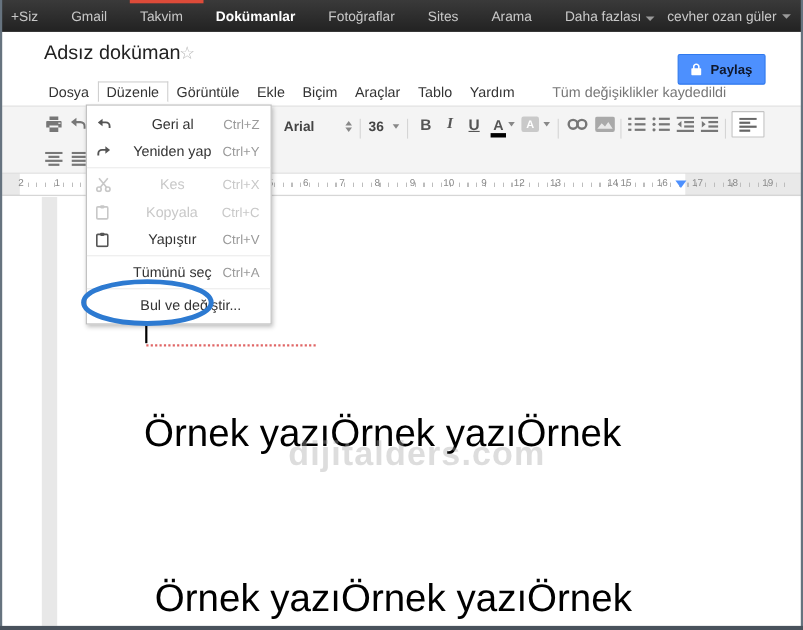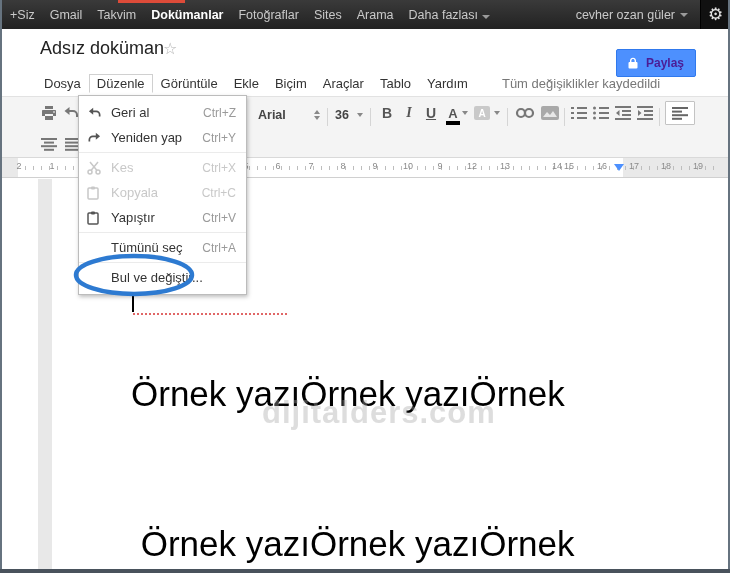--- a/index.html
+++ b/index.html
@@ -9,40 +9,40 @@
 
   
   .edge-left  { position:absolute; left:0; top:0; width:2px; height:573px; background:#66737f; z-index:60; }
   .edge-right { position:absolute; right:0; top:0; width:2px; height:573px; background:#66737f; z-index:60; }
   .edge-bottom{ position:absolute; left:0; bottom:0; width:730px; height:4px; background:#49525c; z-index:60; }
 
   
   .topbar { position:absolute; left:0; top:0; width:730px; height:29px;
             background:linear-gradient(#3a3a3a,#222); display:flex; align-items:center;
             font-size:12.5px; color:#c9c9c9; z-index:5; }
-  .topbar-left { display:flex; align-items:center; gap:15px; padding-left:10px; flex:1; }
+  .topbar-left { display:flex; align-items:center; gap:30px; padding-left:10px; flex:1; }
   .topbar-item { cursor:pointer; white-space:nowrap; }
   .topbar-item.active { color:#fff; font-weight:bold; }
   .red-accent { position:absolute; top:0; left:118px; width:67px; height:3px; background:#dd4b39; }
   .topbar-right { display:flex; align-items:center; height:100%; }
   .user-menu { display:flex; align-items:center; gap:5px; padding:0 12px; white-space:nowrap; }
   .caret { width:0; height:0; border-left:4px solid transparent; border-right:4px solid transparent; border-top:4px solid #9a9a9a; display:inline-block; }
   .gear-box { width:30px; height:29px; background:#111; border-left:1px solid #000;
               display:flex; align-items:center; justify-content:center; }
   .gear-box span { color:#e2e2e2; font-size:17px; line-height:1; }
 
   
   .header { position:absolute; left:2px; top:29px; width:726px; height:67px; background:#fff; }
   .doc-title { position:absolute; left:38px; top:9px; font-size:18px; color:#222; }
   .star { position:absolute; left:161px; top:10px; font-size:16px; color:#b5b5b5; }
   .hdr-buttons { position:absolute; right:32px; top:20px; display:flex; gap:8px; }
   .btn-comments { background:linear-gradient(#f8f8f8,#f0f0f0); border:1px solid #c6c6c6; border-radius:2px;
                   padding:6px 9px; font-size:12px; font-weight:bold; color:#444; display:flex; align-items:center; gap:6px; cursor:pointer; }
   .btn-share { background:#4d90fe; border:1px solid #3079ed; border-radius:2px; padding:6px 11px;
-               font-size:12px; font-weight:bold; color:#4c1d95; display:flex; align-items:center; gap:8px; cursor:pointer; }
+               font-size:12px; font-weight:bold; color:#0f172a; display:flex; align-items:center; gap:8px; cursor:pointer; }
   .menubar { position:absolute; left:34px; top:43px; display:flex; align-items:center; font-size:13px; color:#333; }
   .menubar .mitem { padding:4px 8px; cursor:pointer; white-space:nowrap; }
   .menubar .mitem.open { border:1px solid #d0d0d0; border-bottom-color:#fff; background:#fff; padding:1px 7px; }
   .save-status { margin-left:26px; color:#777; font-size:13px; white-space:nowrap; }
 
   
   .toolbar { position:absolute; left:2px; top:96px; width:726px; height:62px;
              background:#f4f4f4; border-top:1px solid #e2e2e2; border-bottom:1px solid #d9d9d9; }
   .trow1 { position:absolute; left:0; top:4px; height:28px; width:100%; }
   .trow2 { position:absolute; left:0; top:34px; height:26px; width:100%; }
@@ -93,21 +93,21 @@
   .sb-thumb { position:absolute; left:1px; top:16px; width:13px; height:156px; background:linear-gradient(to right,#fdfdfd,#dcdcdc);
               border:1px solid #b9b9b9; border-radius:1px; }
   .sb-grip { position:absolute; left:2px; top:74px; width:7px; height:6px;
              background:repeating-linear-gradient(#9a9a9a 0,#9a9a9a 1px,transparent 1px,transparent 3px); }
 
   
   .editmenu { position:absolute; left:78px; top:95px; width:169px; background:#fff; border:1px solid #bcbcbc;
               box-shadow:1px 2px 4px rgba(0,0,0,0.25); z-index:40; padding:4px 0; list-style:none; }
   .editmenu li.item { height:25px; display:flex; align-items:center; font-size:13px; color:#333; cursor:pointer; padding:0 10px 0 8px; }
   .editmenu li.item .mi-icon { width:24px; display:flex; align-items:center; justify-content:flex-start; }
-  .editmenu li.item .mi-label { flex:1; white-space:nowrap; }
+  .editmenu li.item .mi-label { flex:1; white-space:nowrap;text-align:center; }
   .editmenu li.item .mi-shortcut { color:#9a9a9a; font-size:12px; }
   .editmenu li.item.disabled, .editmenu li.item.disabled .mi-shortcut { color:#c8c8c8; }
   .editmenu li.sep { height:1px; background:#ebebeb; margin:2px 0; }
 
   
   .annotation { position:absolute; left:72px; top:252px; width:124px; height:46px; z-index:50; pointer-events:none; }
 
   svg.ic { display:block; }
 </style>
 </head>

